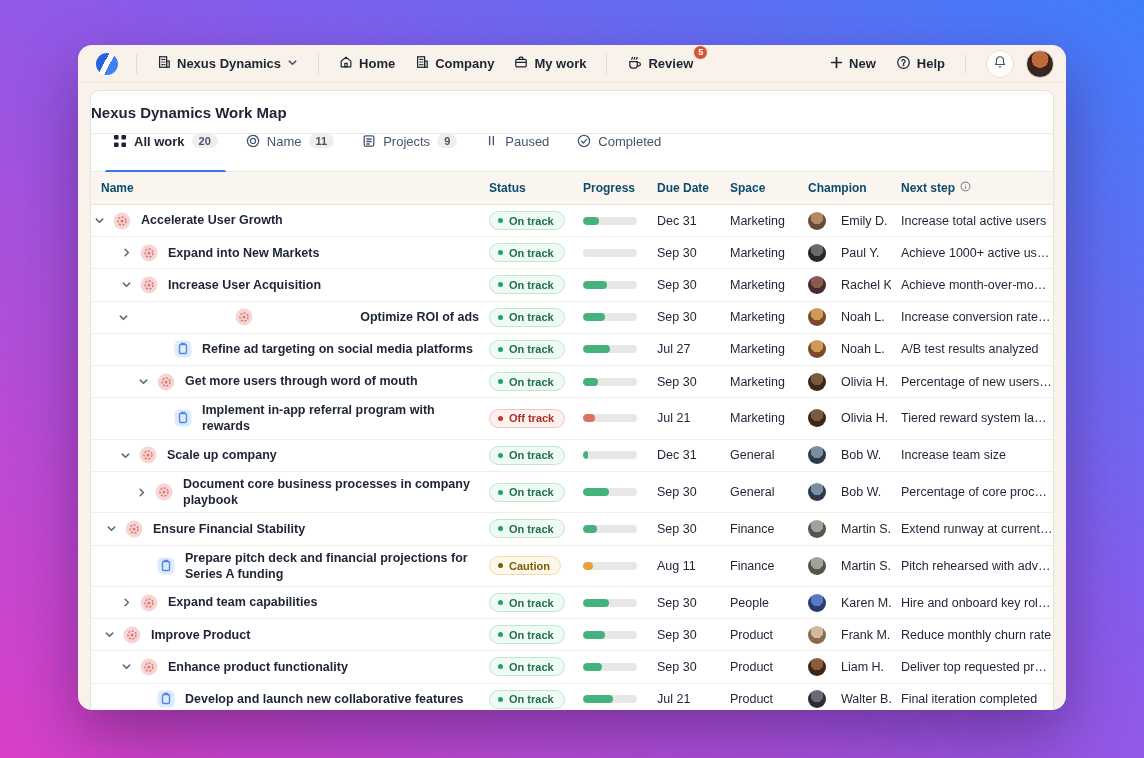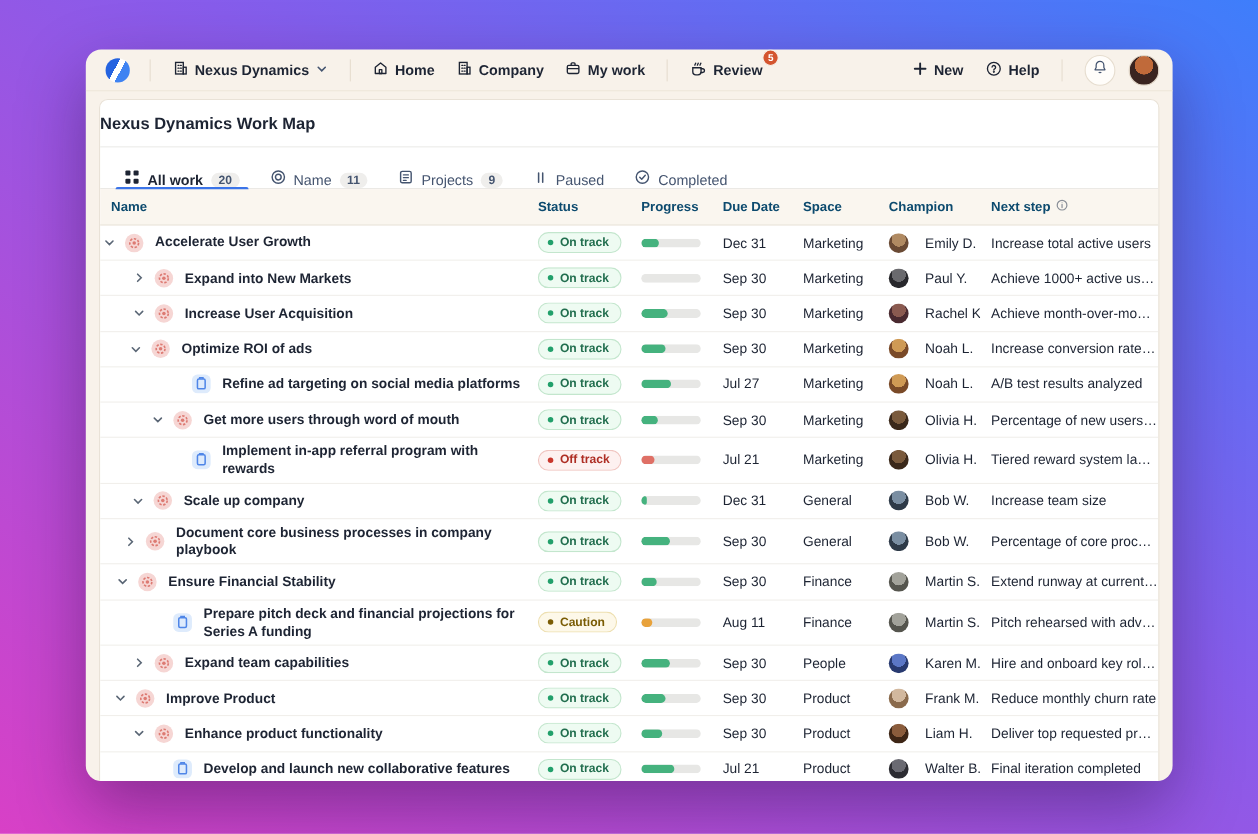--- a/index.html
+++ b/index.html
@@ -52,21 +52,21 @@
   
   .card {
     position: absolute; left: 12px; right: 12px; top: 45px; height: 648px;
     background: #ffffff; border-radius: 8px; border: 1px solid #e9e2d7;
     overflow: hidden; display: flex; flex-direction: column;
   }
   .card-title { padding: 13px 0 12px; font-size: 15px; font-weight: 700; border-bottom: 1px solid #ecebe8; }
   
   .tabbar { display: flex; align-items: stretch; gap: 4px; padding: 0 10px; border-bottom: 1px solid #e9e7e3; height: 38px; flex: 0 0 auto; }
   .tab {
-    display: flex; align-items: flex-end; gap: 7px; padding: 0 8px; margin: 0 4px;
+    display: flex; align-items: flex-start; gap: 7px; padding: 0 8px; margin: 0 4px;
     font-size: 13px; color: #44546f; cursor: pointer; position: relative; white-space: nowrap;
   }
   .tab.active { color: #1d2433; font-weight: 700; }
   .tab.active::after { content:""; position: absolute; left: 0; right: 0; bottom: -1px; height: 2px; background: #3b74e8; border-radius: 2px 2px 0 0; }
   .tab .count { background: #efeeec; color: #44546f; font-size: 11px; font-weight: 600; border-radius: 9px; padding: 1px 7px; }
   
   .grid-cols { display: grid; grid-template-columns: 388px 94px 74px 73px 78px 93px 1fr; align-items: center; }
   .thead {
     background: #faf6ef; border-bottom: 1px solid #e9e4db; height: 33px;
     font-size: 12px; font-weight: 700; color: #0c4a6e; flex: 0 0 auto;
@@ -401,21 +401,21 @@
     <div class="cell due">Sep 30</div>
     <div class="cell space">Marketing</div>
     <div class="cell champ">
       <span class="av" style="background: radial-gradient(circle at 50% 32%, rgb(138, 90, 80) 0px, rgb(138, 90, 80) 42%, rgb(74, 42, 48) 43%);"></span>
       <span class="champ-name">Rachel K.</span>
     </div>
     <div class="cell next">Achieve month-over-month …</div>
   </div>
 
   <div class="trow grid-cols">
-    <div class="cell name-cell" style="padding-left: 24px;">
+    <div class="cell name-cell" style="padding-left: 24px; justify-content: space-between;">
       <span class="chev">
         <svg width="11" height="11" viewBox="0 0 12 12" fill="none" stroke="#5a6675" stroke-width="1.6" stroke-linecap="round">
                 <path d="M2.5 4.5 L6 8 L9.5 4.5"></path>
               </svg>
       </span>
       <span class="rowicon icon-goal" style="display: flex;">
         <svg width="18" height="18" viewBox="0 0 18 18">
                 <circle cx="9" cy="9" r="8.4" fill="#f6d6d4"></circle>
                 <circle cx="9" cy="9" r="4" fill="none" stroke="#dd7a72" stroke-width="1.5" stroke-dasharray="2.2 1.4"></circle>
                 <circle cx="9" cy="9" r="1.6" fill="#dd7a72"></circle>
@@ -586,21 +586,21 @@
     <div class="cell due">Dec 31</div>
     <div class="cell space">General</div>
     <div class="cell champ">
       <span class="av" style="background: radial-gradient(circle at 50% 32%, rgb(122, 142, 162) 0px, rgb(122, 142, 162) 42%, rgb(46, 58, 72) 43%);"></span>
       <span class="champ-name">Bob W.</span>
     </div>
     <div class="cell next">Increase team size</div>
   </div>
 
   <div class="trow grid-cols">
-    <div class="cell name-cell" style="padding-left: 19px;">
+    <div class="cell name-cell" style="padding-left: 42px;">
       <span class="chev right">
         <svg width="11" height="11" viewBox="0 0 12 12" fill="none" stroke="#5a6675" stroke-width="1.6" stroke-linecap="round">
                 <path d="M2.5 4.5 L6 8 L9.5 4.5"></path>
               </svg>
       </span>
       <span class="rowicon icon-goal" style="display: flex;">
         <svg width="18" height="18" viewBox="0 0 18 18">
                 <circle cx="9" cy="9" r="8.4" fill="#f6d6d4"></circle>
                 <circle cx="9" cy="9" r="4" fill="none" stroke="#dd7a72" stroke-width="1.5" stroke-dasharray="2.2 1.4"></circle>
                 <circle cx="9" cy="9" r="1.6" fill="#dd7a72"></circle>

